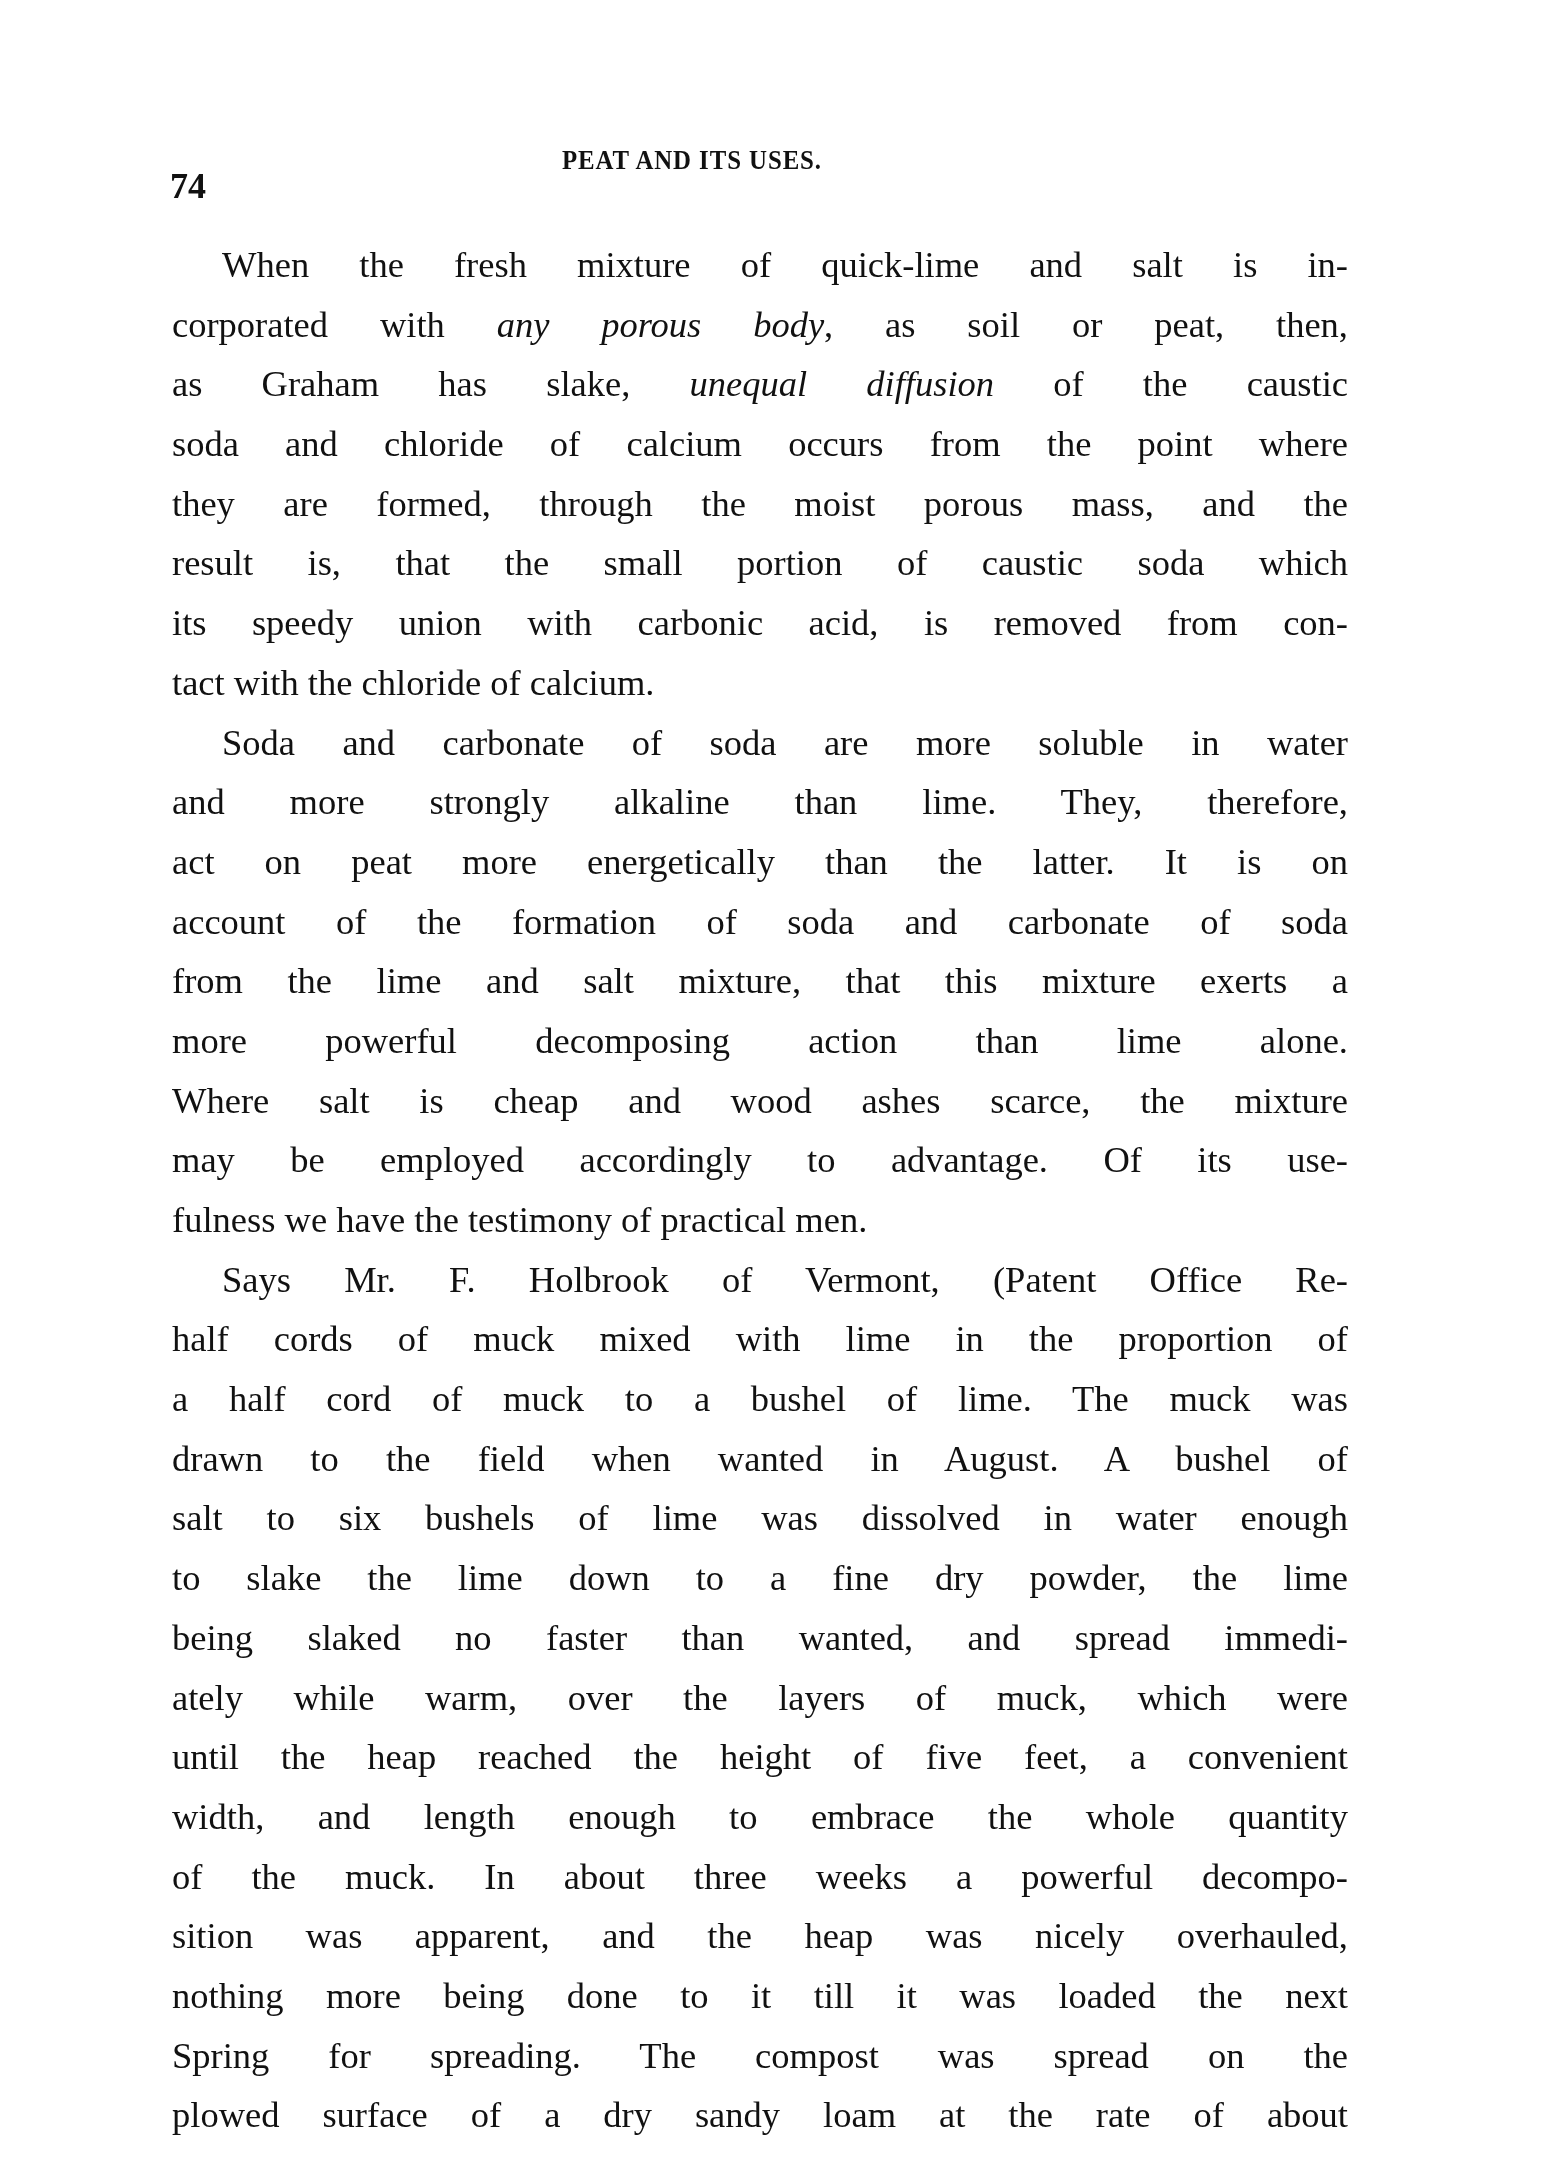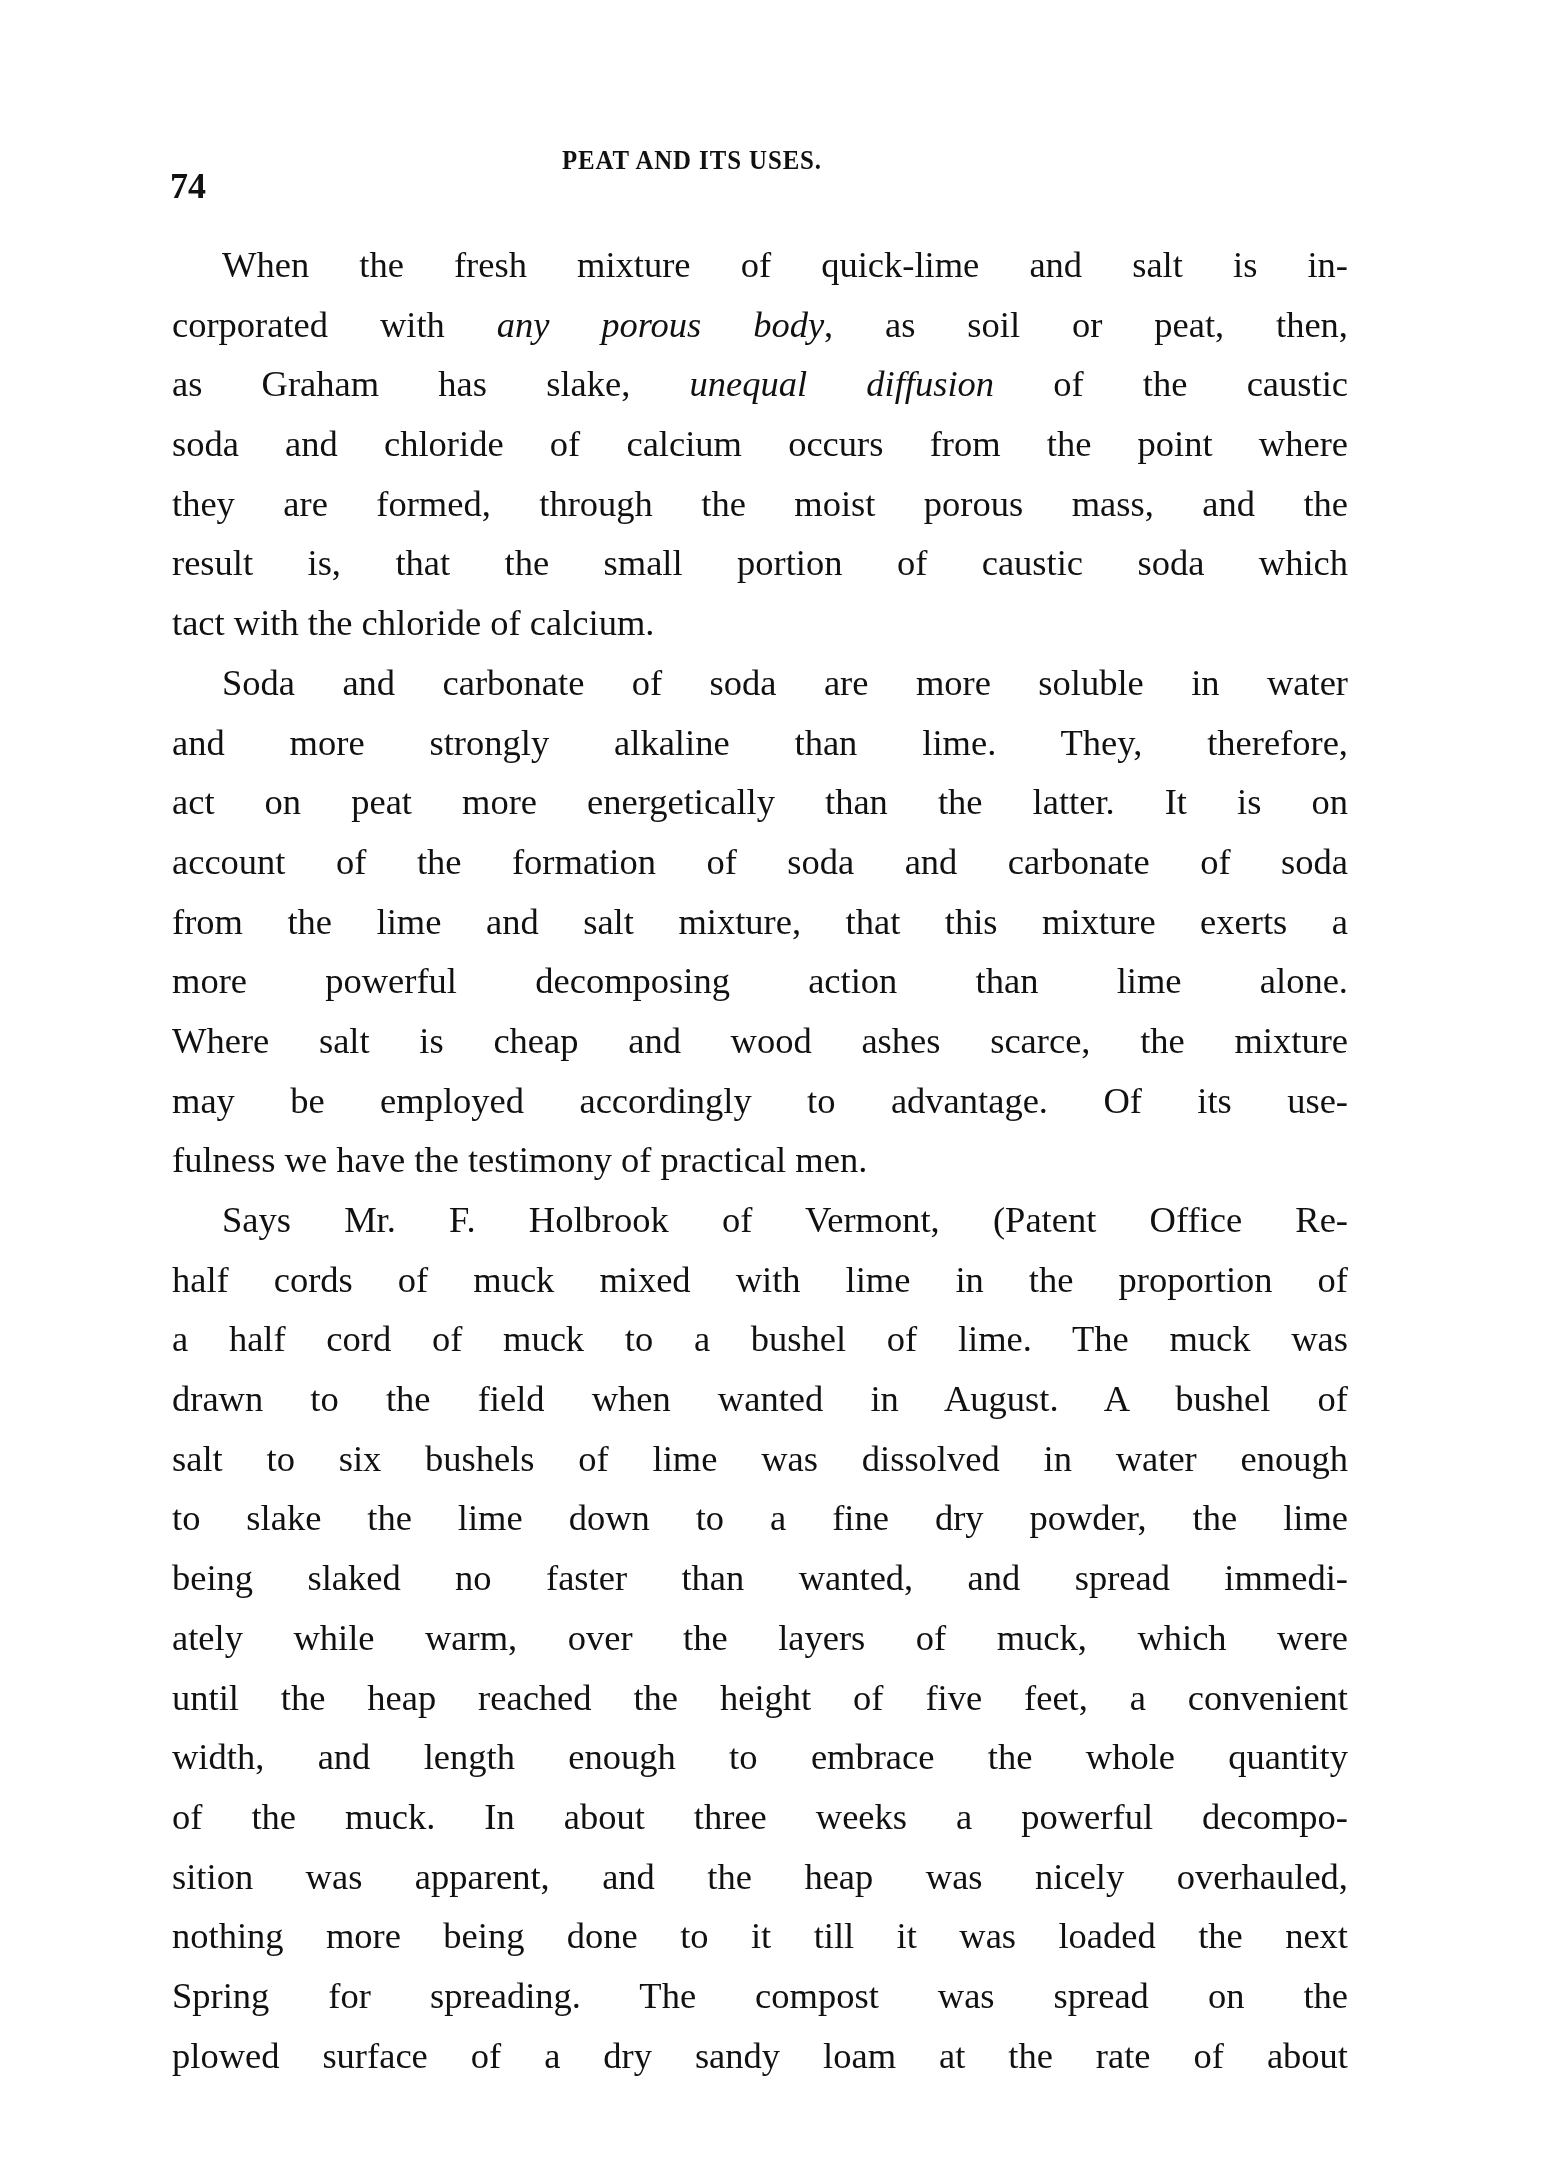--- a/index.html
+++ b/index.html
@@ -25,20 +25,21 @@
 </div>
 
 <div class="body-text" id="body-text">
     <div>
       <span class="line indent"><span>When the fresh mixture of quick-lime and salt is in-</span></span>
       <span class="line"><span>corporated with </span><em>any porous body</em><span>, as soil or peat, then,</span></span>
       <span class="line"><span>as Graham has slake, </span><em>unequal diffusion</em><span> of the caustic</span></span>
       <span class="line"><span>soda and chloride of calcium occurs from the point where</span></span>
       <span class="line"><span>they are formed, through the moist porous mass, and the</span></span>
       <span class="line"><span>result is, that the small portion of caustic soda which</span></span>
+      <span class="line"><span>its speedy union with carbonic acid, is removed from con-</span></span>
       <span class="line last"><span>tact with the chloride of calcium.</span></span>
     </div>
     <div>
       <span class="line indent"><span>Soda and carbonate of soda are more soluble in water</span></span>
       <span class="line"><span>and more strongly alkaline than lime. They, therefore,</span></span>
       <span class="line"><span>act on peat more energetically than the latter. It is on</span></span>
       <span class="line"><span>account of the formation of soda and carbonate of soda</span></span>
       <span class="line"><span>from the lime and salt mixture, that this mixture exerts a</span></span>
       <span class="line"><span>more powerful decomposing action than lime alone.</span></span>
       <span class="line"><span>Where salt is cheap and wood ashes scarce, the mixture</span></span>

